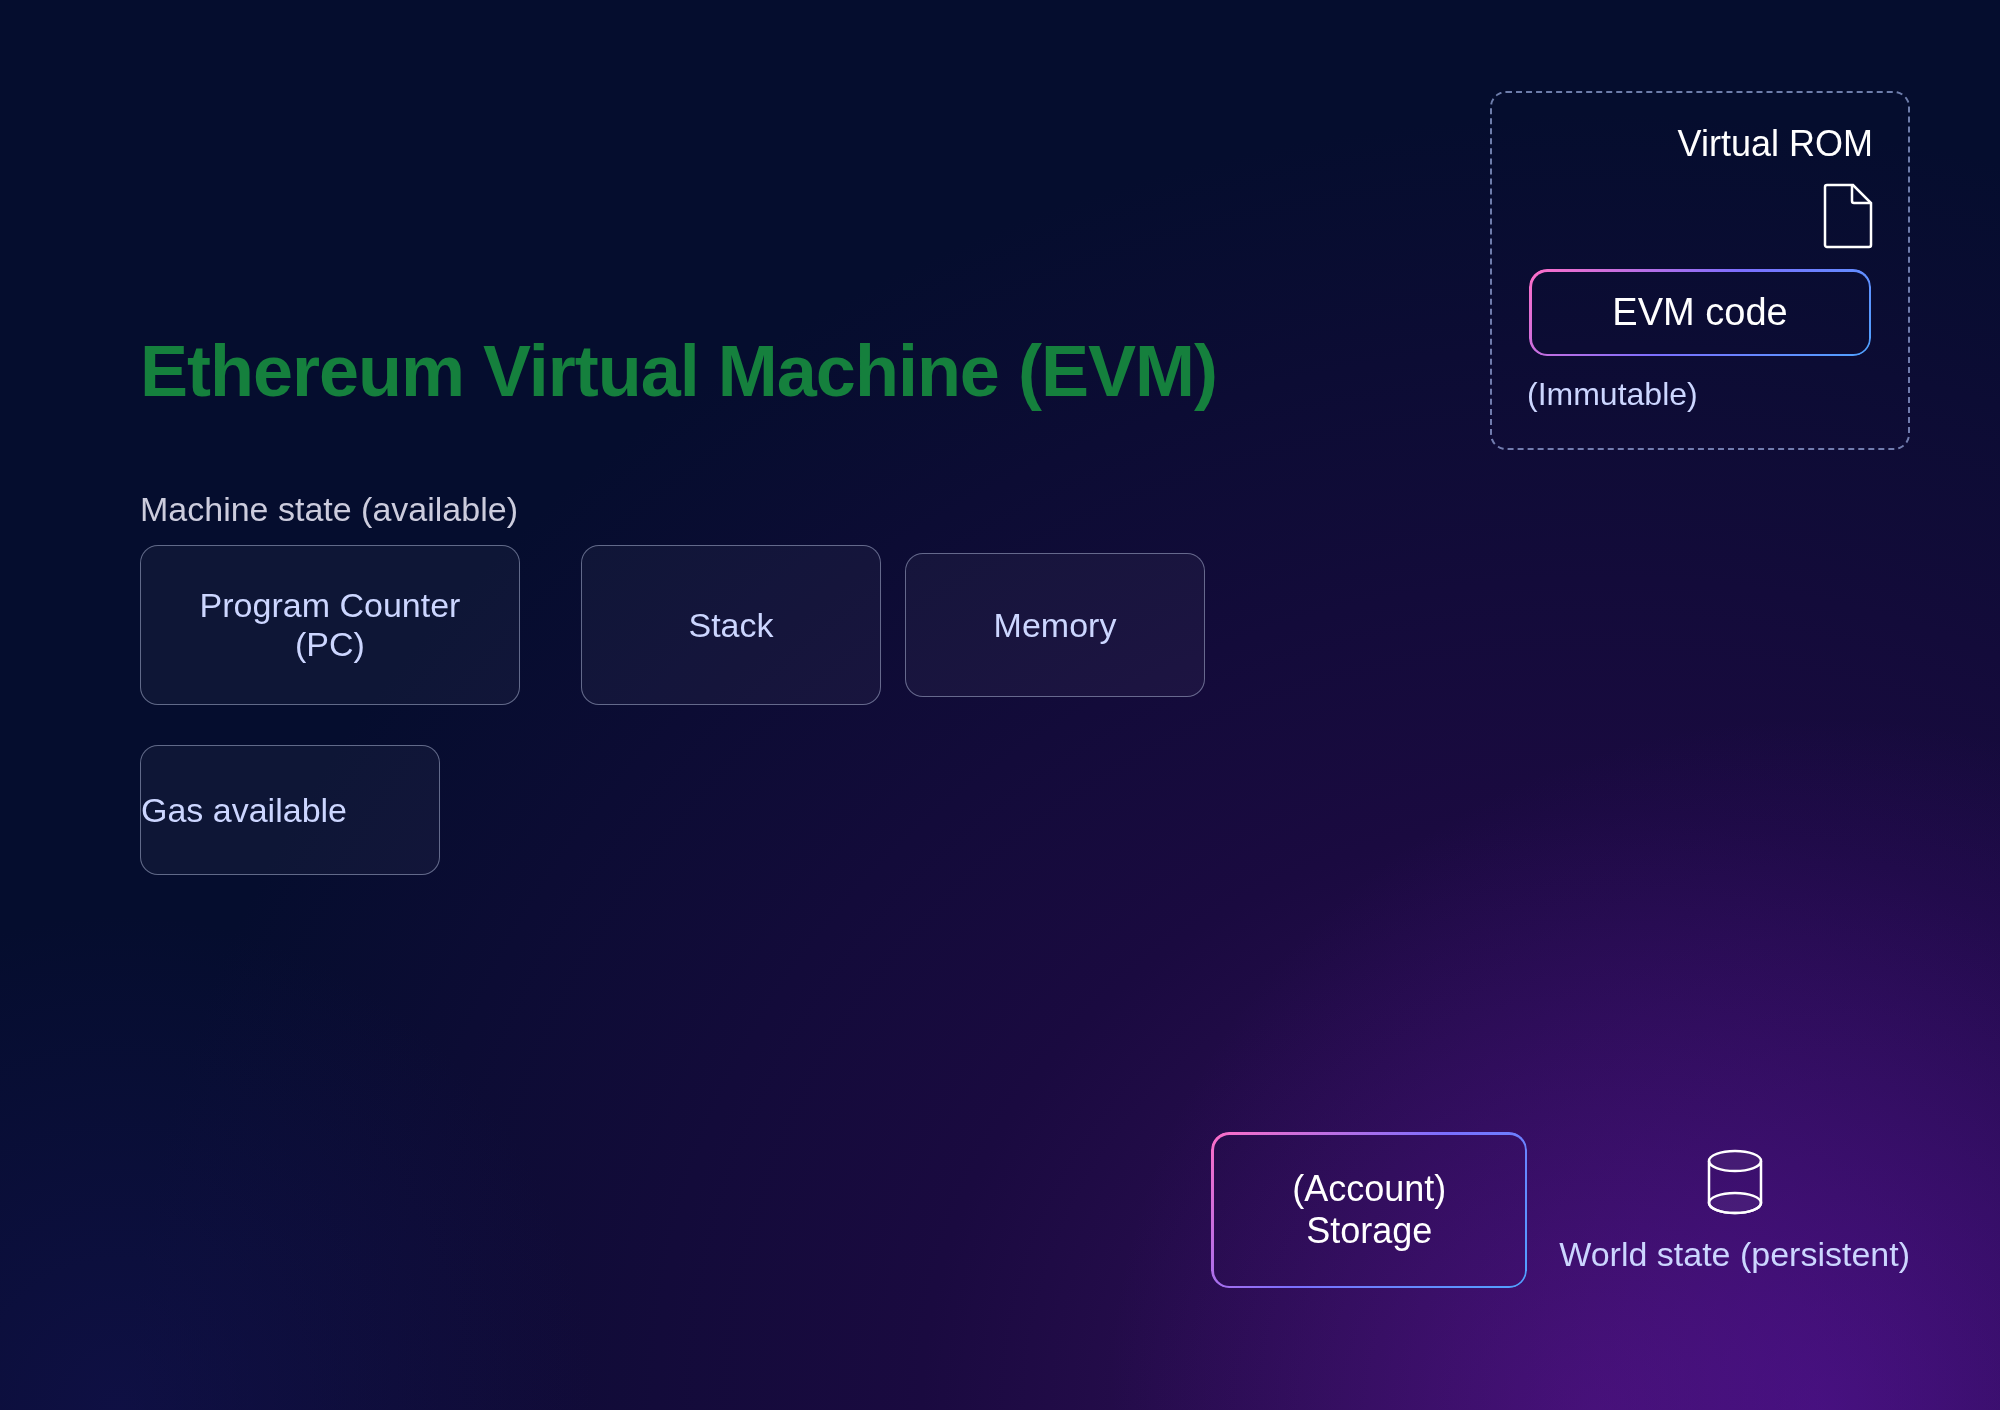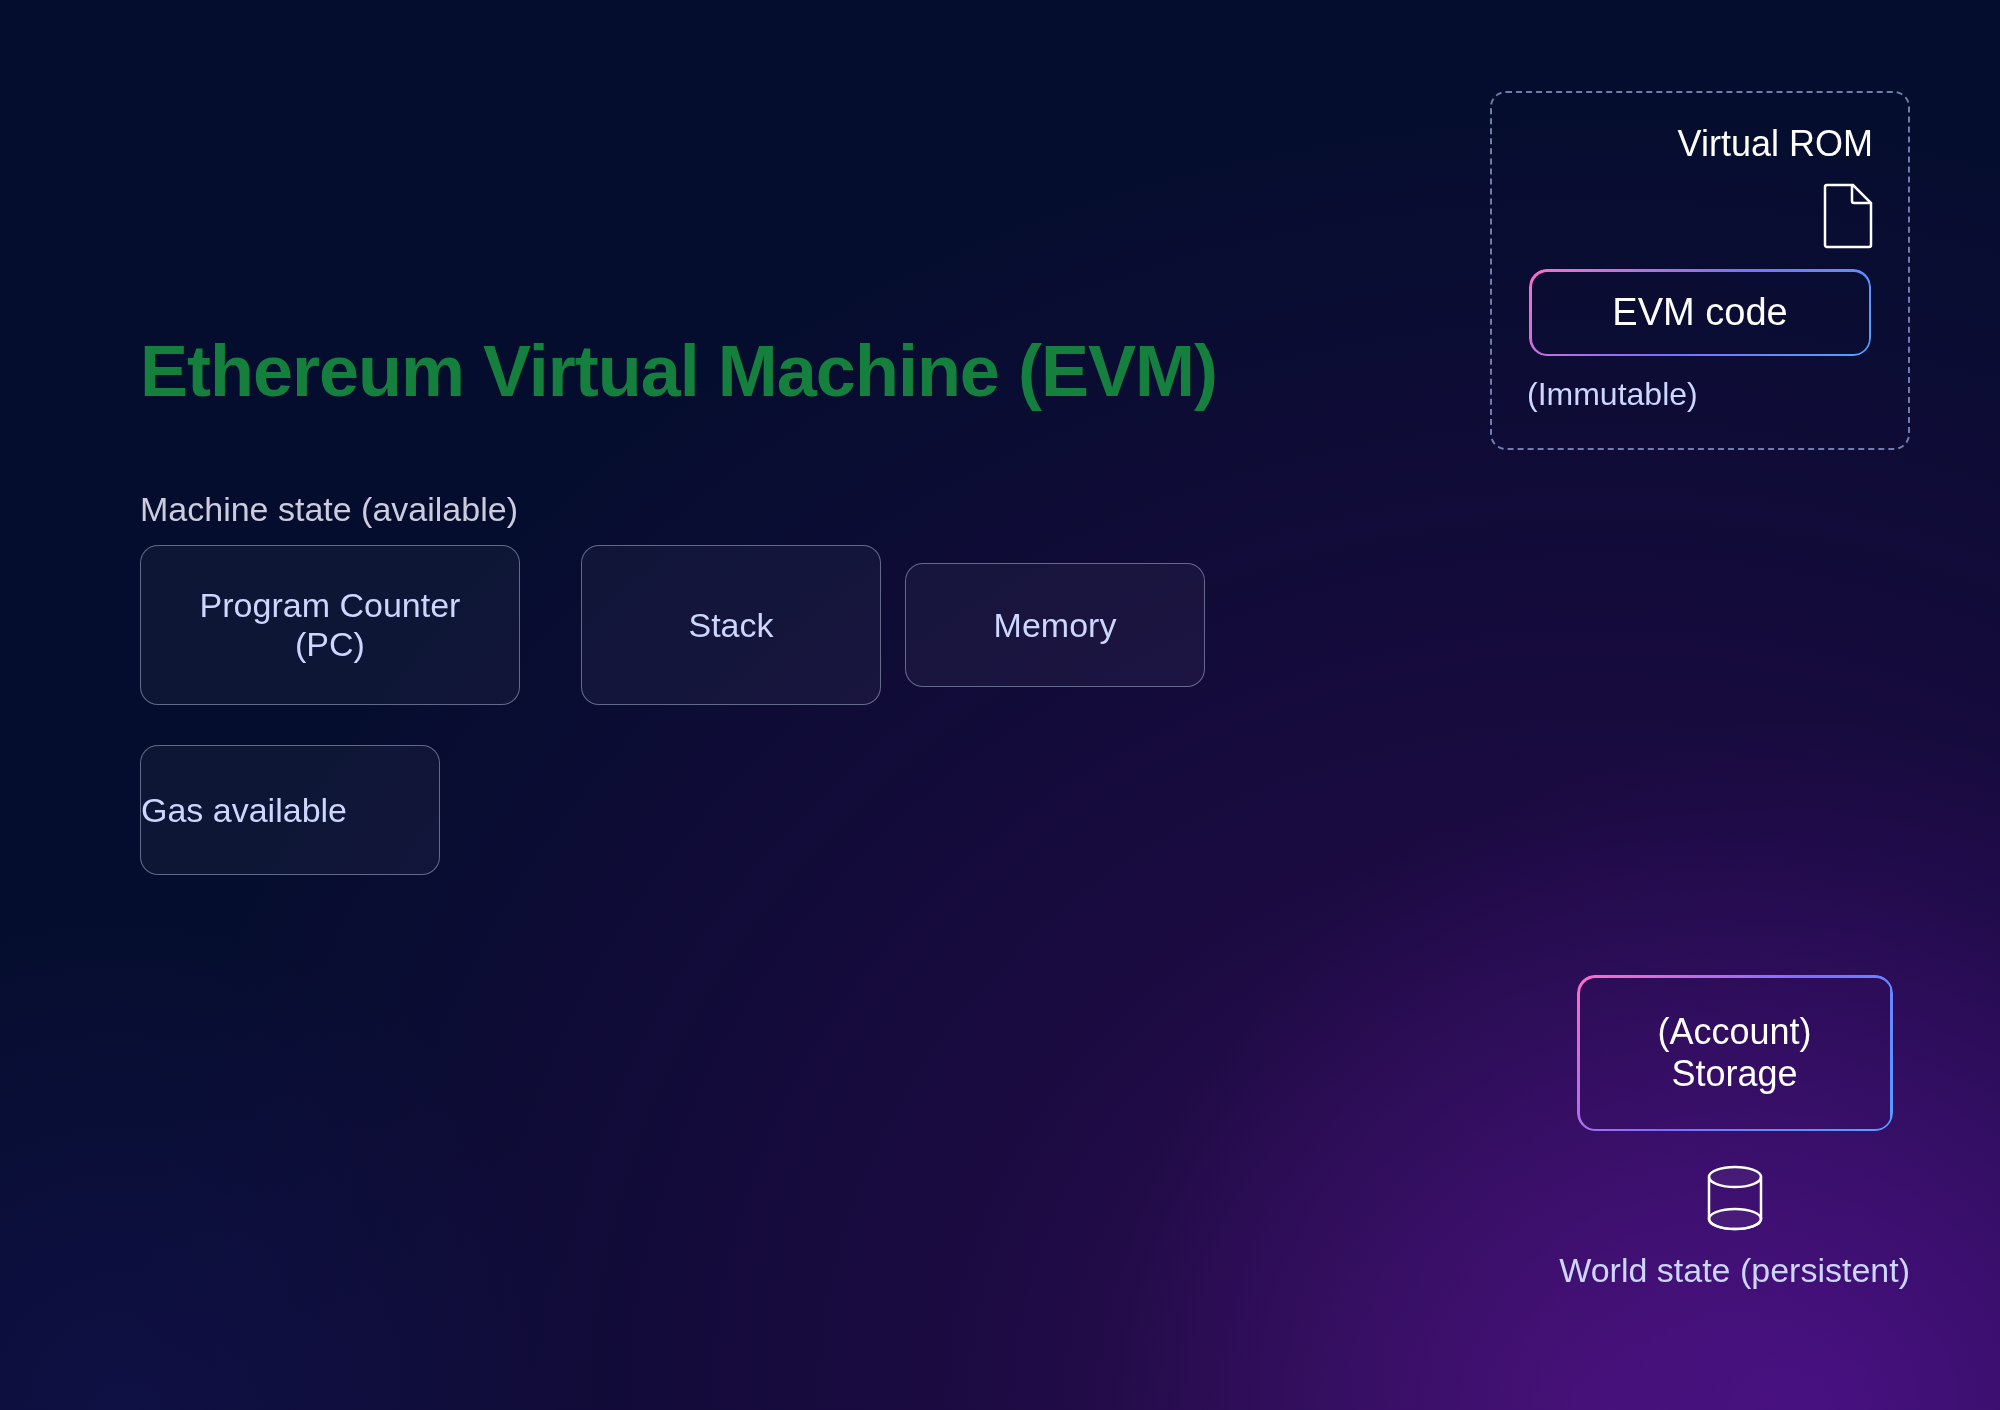--- a/index.html
+++ b/index.html
@@ -72,21 +72,21 @@
     }
 
     .box-stack {
       width: 300px;
       height: 160px;
       margin-left: 37px;
     }
 
     .box-memory {
       width: 300px;
-      height: 124px;
+      height: 144px;
     }
 
     
     .gas-available-box {
       position: absolute;
       top: 745px;
       left: 140px;
       width: 300px;
       height: 130px;
       border: 1.5px solid rgba(180, 190, 220, 0.5);
@@ -167,21 +167,21 @@
       text-align: left;
       margin-top: 18px;
     }
 
     
     .account-storage-section {
       position: absolute;
       bottom: 120px;
       right: 90px;
       display: flex;
-      flex-direction: column;
+      flex-direction: row;
       align-items: center;
       gap: 30px;
     }
 
     .account-storage-box {
       width: 320px;
       height: 160px;
       background: transparent;
       border: 2.5px solid transparent;
       border-radius: 18px;

